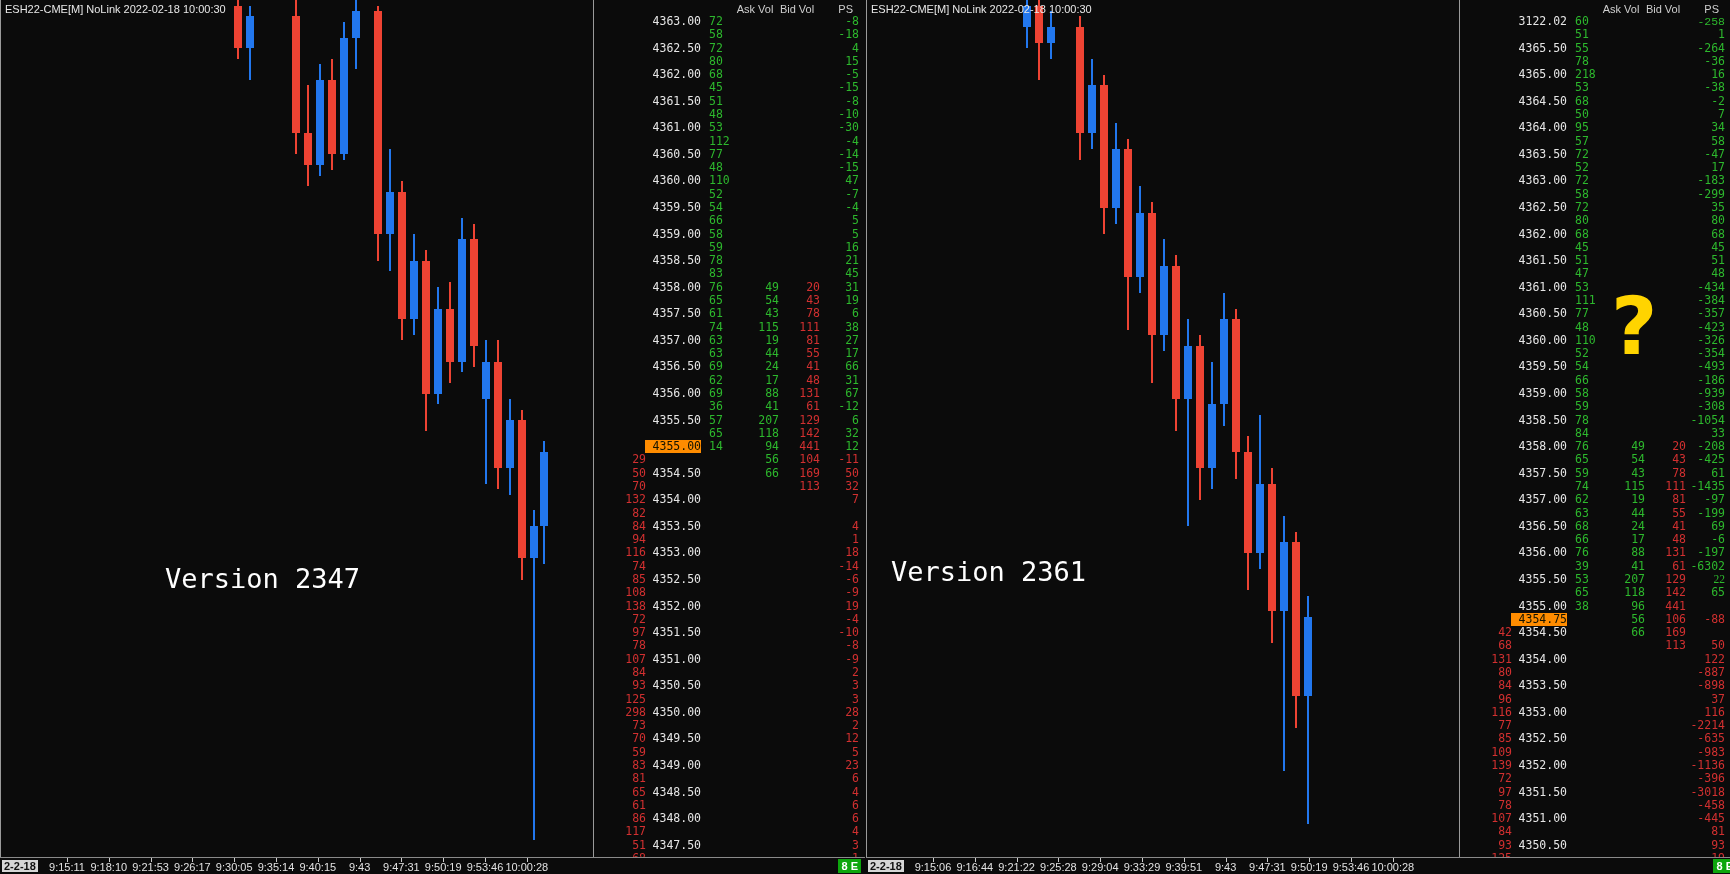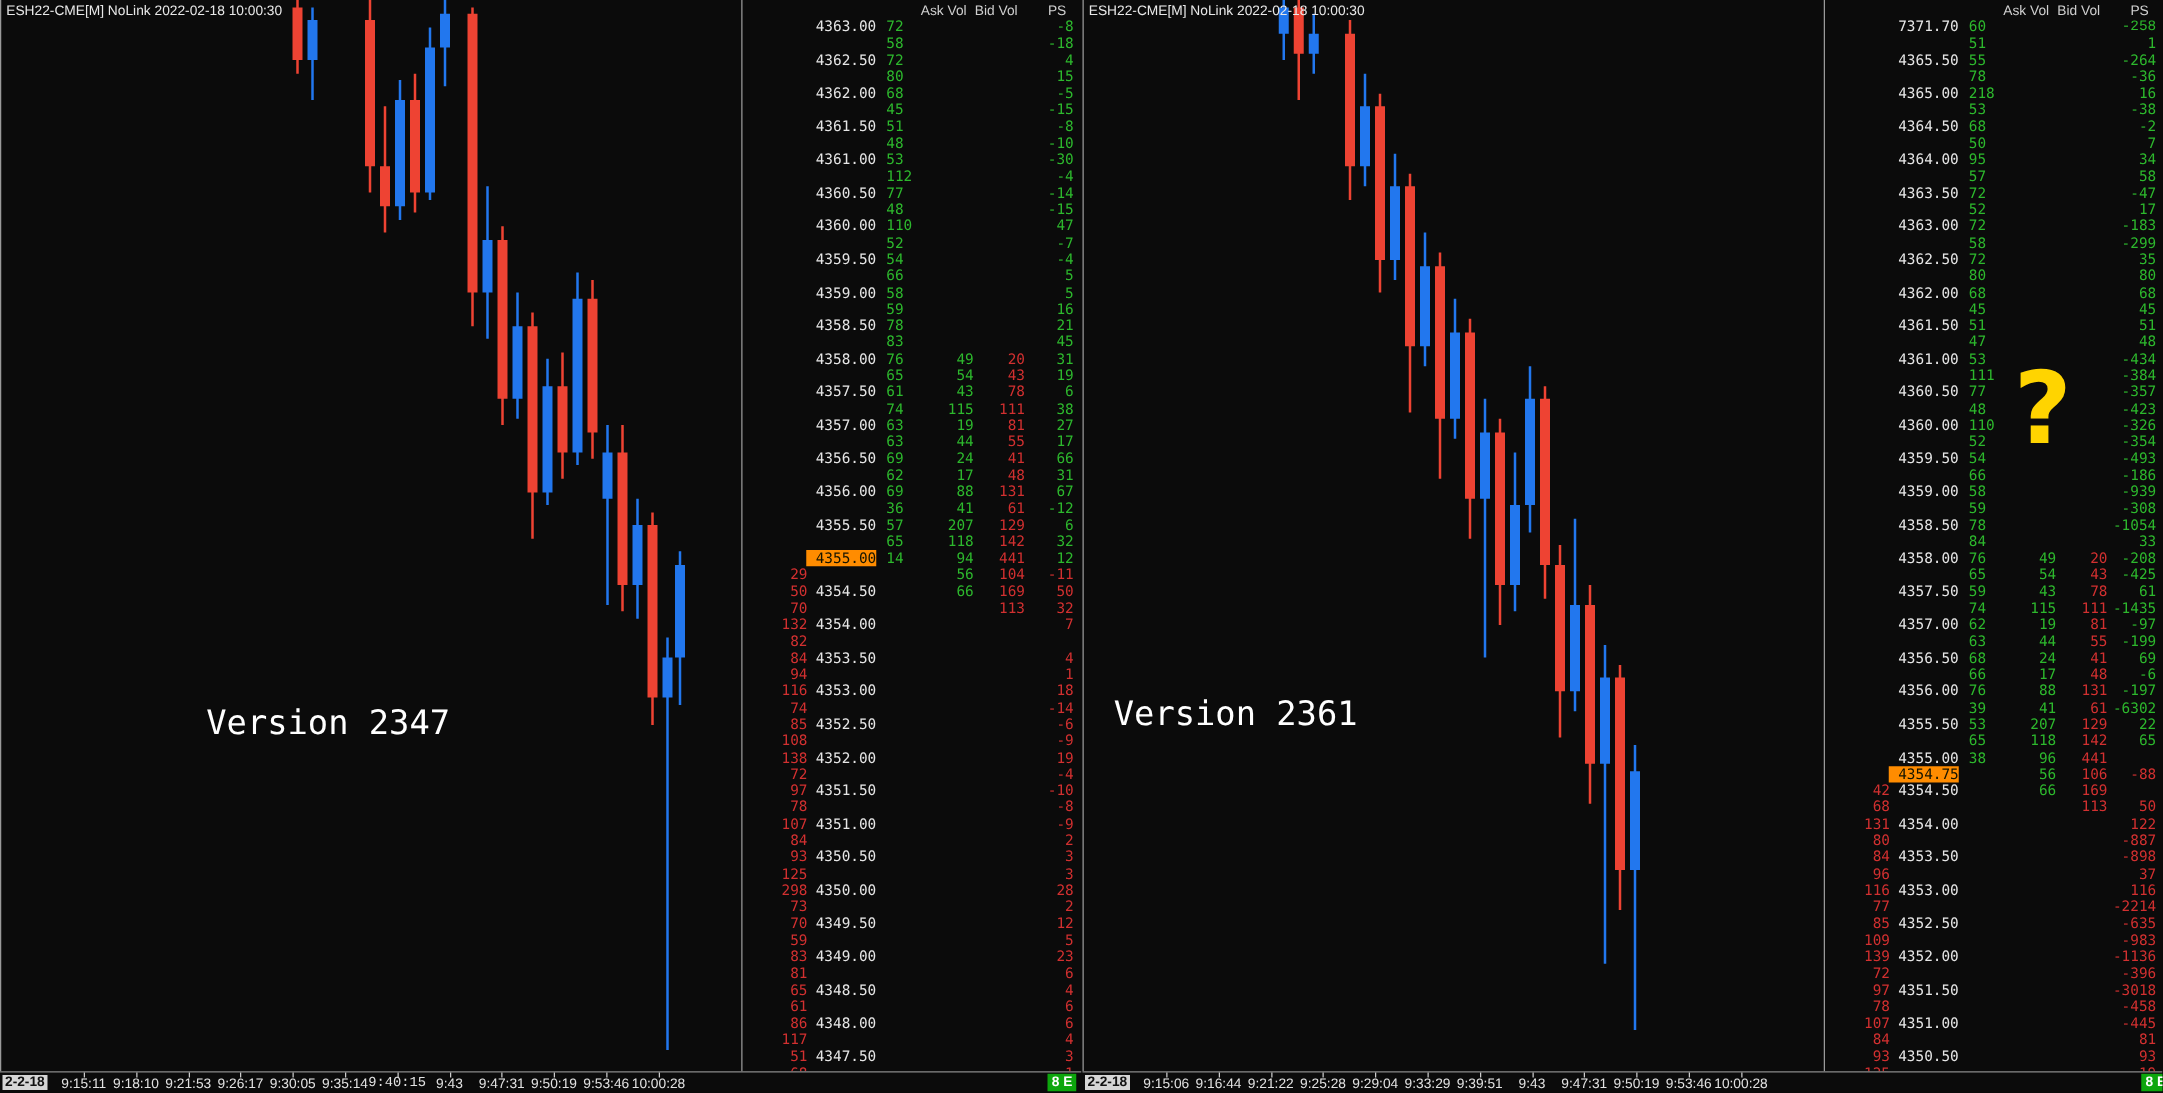--- a/index.html
+++ b/index.html
@@ -632,21 +632,21 @@
       <span class="tlabel" style="left: 108.8px;">9:18:10</span>
       <div class="tick" style="left: 150.6px;"></div>
       <span class="tlabel" style="left: 150.6px;">9:21:53</span>
       <div class="tick" style="left: 192.4px;"></div>
       <span class="tlabel" style="left: 192.4px;">9:26:17</span>
       <div class="tick" style="left: 234.2px;"></div>
       <span class="tlabel" style="left: 234.2px;">9:30:05</span>
       <div class="tick" style="left: 276px;"></div>
       <span class="tlabel" style="left: 276px;">9:35:14</span>
       <div class="tick" style="left: 317.8px;"></div>
-      <span class="tlabel" style="left: 317.8px; font-family: Liberation Mono, monospace;">9:40:15</span>
+      <span class="tlabel" style="left: 317.8px;">9:40:15</span>
       <div class="tick" style="left: 359.6px;"></div>
       <span class="tlabel" style="left: 359.6px;">9:43</span>
       <div class="tick" style="left: 401.4px;"></div>
       <span class="tlabel" style="left: 401.4px;">9:47:31</span>
       <div class="tick" style="left: 443.2px;"></div>
       <span class="tlabel" style="left: 443.2px;">9:50:19</span>
       <div class="tick" style="left: 485px;"></div>
       <span class="tlabel" style="left: 485px;">9:53:46</span>
       <div class="tick" style="left: 526.8px;"></div>
       <span class="tlabel" style="left: 526.8px;">10:00:28</span>
@@ -708,21 +708,21 @@
   </div>
   <div class="ladder">
     <div class="ladder-headers">
       <span class="h-ask">Ask Vol</span>
       <span class="h-bid">Bid Vol</span>
       <span class="h-ps">PS</span>
     </div>
     <div class="ladder-rows">
         <div class="lrow" style="top: 15px;">
           <span class="cell c-vl" style="color: rgb(210, 48, 48);"></span>
-          <span class="cell c-price">7371.70</span>
+          <span class="cell c-price">3122.02</span>
           <span class="cell c-vr" style="color: rgb(45, 184, 45);">60</span>
           <span class="cell c-ask" style="color: rgb(45, 184, 45);"></span>
           <span class="cell c-bid" style="color: rgb(210, 48, 48);"></span>
           <span class="cell c-ps" style="color: rgb(45, 184, 45); font-family: Liberation Mono, monospace;">-258</span>
         </div>
         <div class="lrow" style="top: 28.3px;">
           <span class="cell c-vl" style="color: rgb(210, 48, 48);"></span>
           <span class="cell c-price"></span>
           <span class="cell c-vr" style="color: rgb(45, 184, 45);">51</span>
           <span class="cell c-ask" style="color: rgb(45, 184, 45);"></span>
@@ -1048,21 +1048,21 @@
           <span class="cell c-ask" style="color: rgb(45, 184, 45);">41</span>
           <span class="cell c-bid" style="color: rgb(210, 48, 48);">61</span>
           <span class="cell c-ps" style="color: rgb(45, 184, 45);">-6302</span>
         </div>
         <div class="lrow" style="top: 573px;">
           <span class="cell c-vl" style="color: rgb(210, 48, 48);"></span>
           <span class="cell c-price">4355.50</span>
           <span class="cell c-vr" style="color: rgb(45, 184, 45);">53</span>
           <span class="cell c-ask" style="color: rgb(45, 184, 45);">207</span>
           <span class="cell c-bid" style="color: rgb(210, 48, 48);">129</span>
-          <span class="cell c-ps" style="color: rgb(45, 184, 45);">22</span>
+          <span class="cell c-ps" style="color: rgb(45, 184, 45); font-family: Liberation Serif, serif;">22</span>
         </div>
         <div class="lrow" style="top: 586.3px;">
           <span class="cell c-vl" style="color: rgb(210, 48, 48);"></span>
           <span class="cell c-price"></span>
           <span class="cell c-vr" style="color: rgb(45, 184, 45);">65</span>
           <span class="cell c-ask" style="color: rgb(45, 184, 45);">118</span>
           <span class="cell c-bid" style="color: rgb(210, 48, 48);">142</span>
           <span class="cell c-ps" style="color: rgb(45, 184, 45);">65</span>
         </div>
         <div class="lrow" style="top: 599.5px;">

